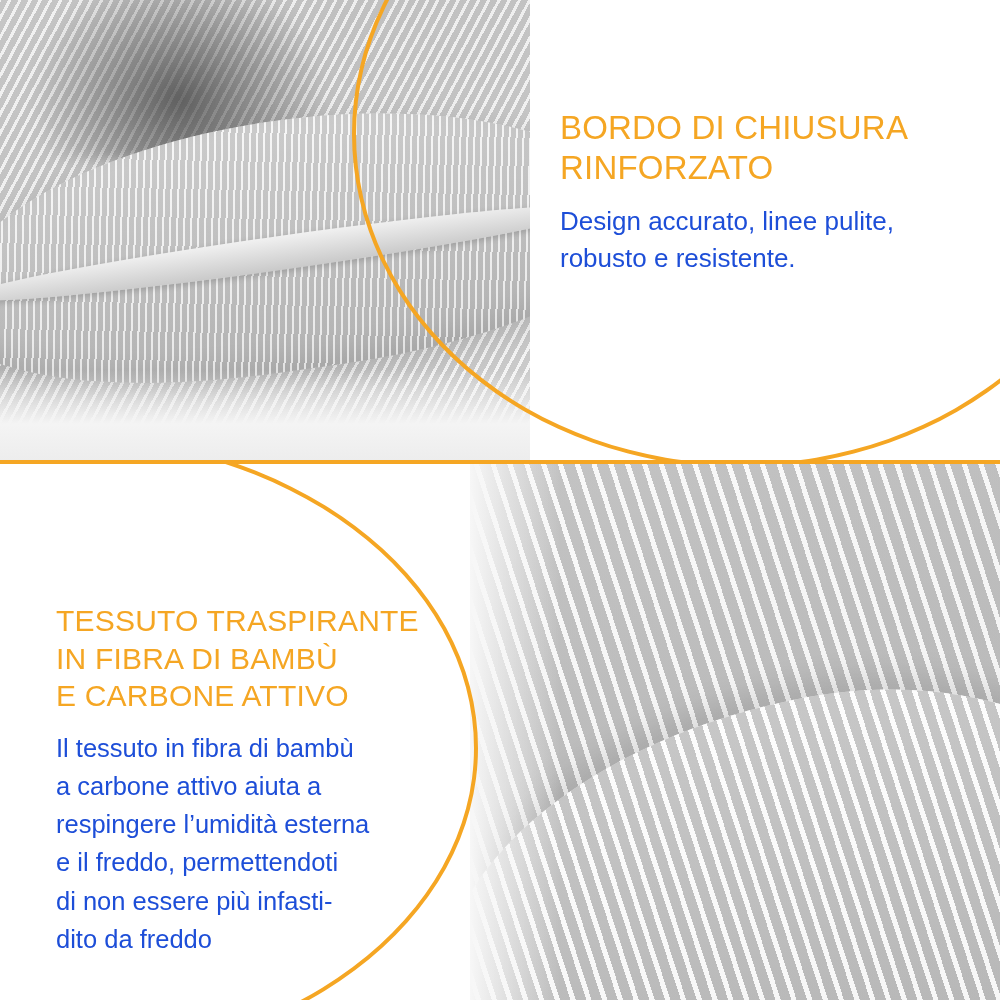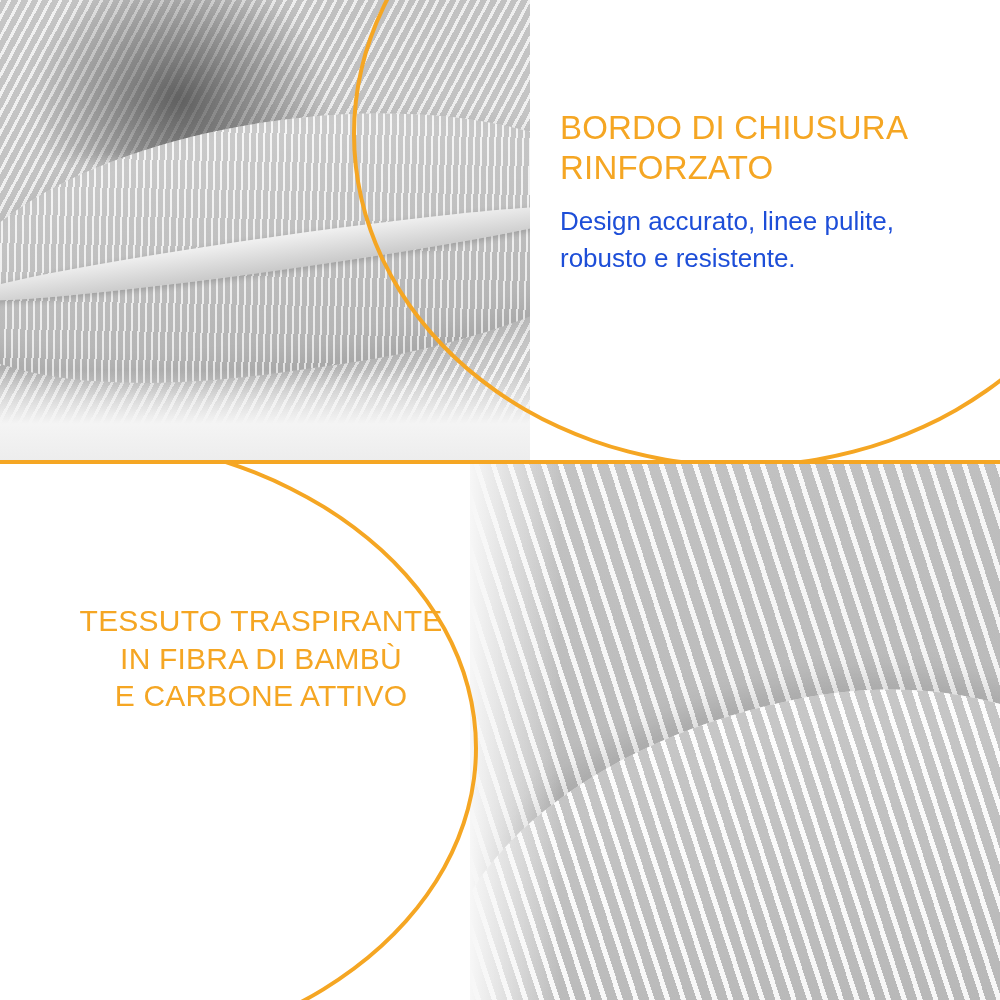--- a/index.html
+++ b/index.html
@@ -204,21 +204,21 @@
     height: 620px;
     border: 4px solid #f5a623;
     border-radius: 50%;
     pointer-events: none;
   }
   .text-bottom {
     position: absolute;
     left: 56px;
     top: 138px;
     width: 410px;
-    text-align: center;
+    text-align: left;
   }
 
   
   .headline {
     color: #f5a623;
     font-weight: normal;
     font-size: 33px;
     line-height: 1.22;
     letter-spacing: .2px;
     margin: 0 0 14px 0;
@@ -278,16 +278,22 @@
       </div>
       <div class="edge-b"></div>
     </div>
 
     <div class="arc-bottom"></div>
 
     <div class="text-bottom">
       <h2 class="headline small">TESSUTO TRASPIRANTE
 IN FIBRA DI BAMBÙ
 E CARBONE ATTIVO</h2>
+      <p class="body bottom">Il tessuto in fibra di bambù
+a carbone attivo aiuta a
+respingere l’umidità esterna
+e il freddo, permettendoti
+di non essere più infasti-
+dito da freddo</p>
     </div>
   </section>
 
 </div>
 
 </body></html>

